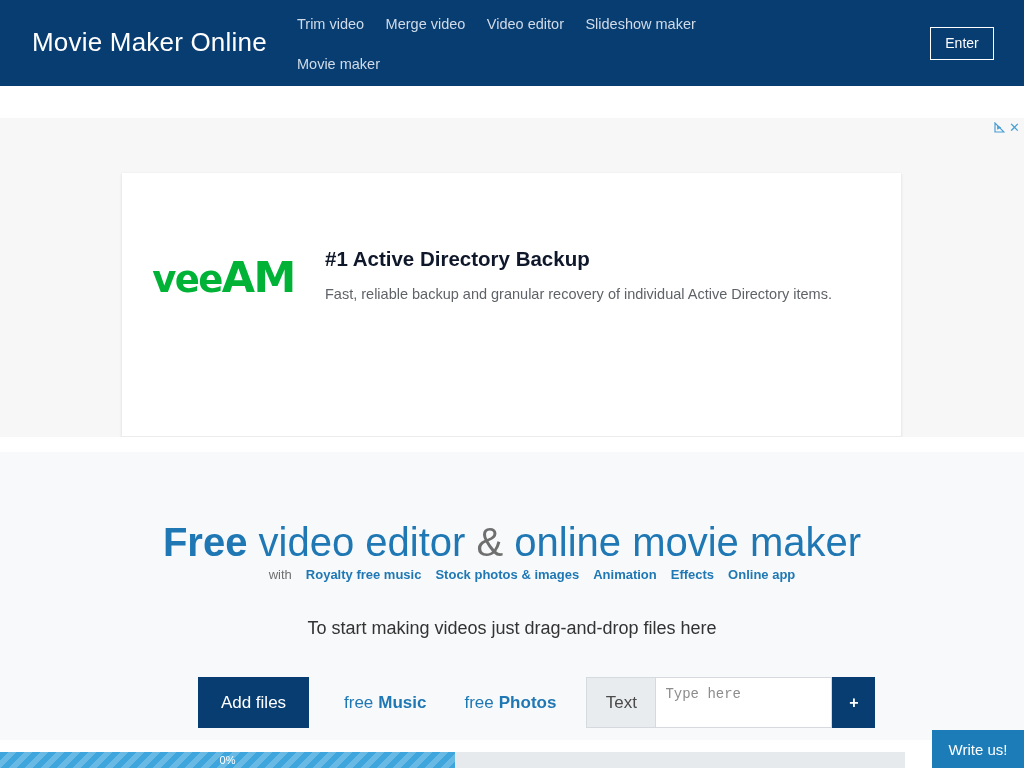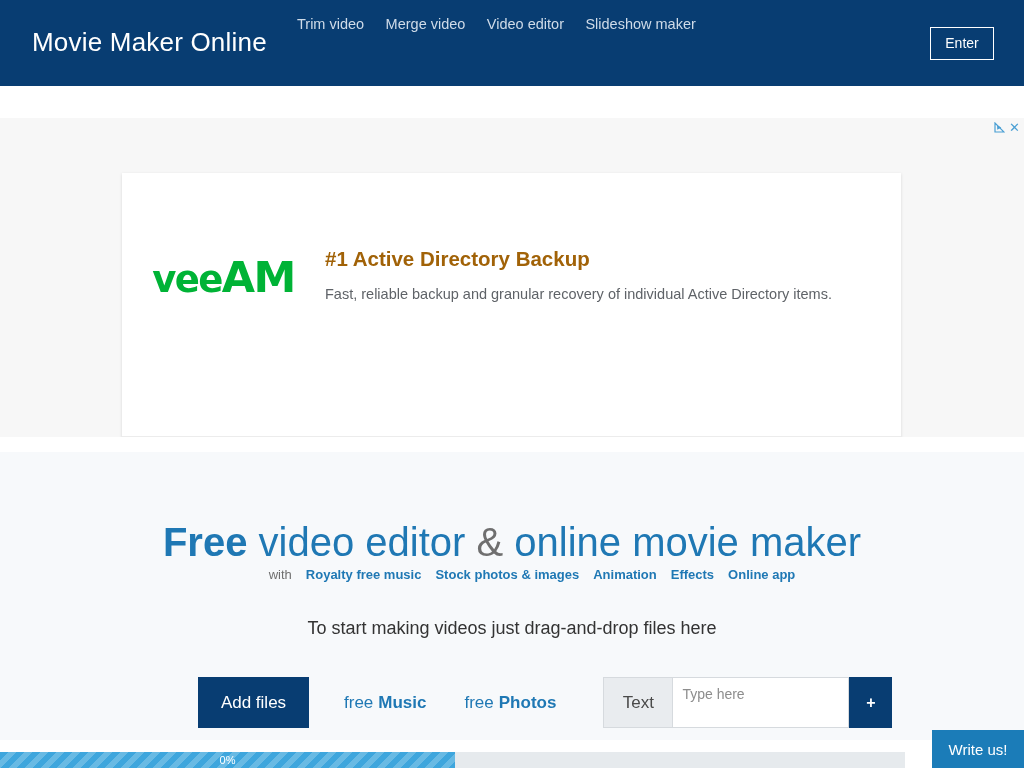--- a/index.html
+++ b/index.html
@@ -120,21 +120,21 @@
     color: #00b336;
     letter-spacing: -1.6px;
     font-family: "DejaVu Sans", sans-serif;
     line-height: 1;
   }
   .veeam-logo .upper { font-size: 43px; }
   .ad-text { flex: 1; padding-right: 62px; }
   .ad-title {
     font-size: 20.5px;
     font-weight: bold;
-    color: #a16207;
+    color: #0f172a;
     margin-bottom: 13px;
     line-height: 1.2;
   }
   .ad-desc {
     font-size: 14.5px;
     color: #5f6368;
     line-height: 20px;
   }
   .ad-footer {
     position: absolute;
@@ -250,21 +250,21 @@
     white-space: nowrap;
   }
   .free-link .word-free { font-weight: normal; margin-right: 5px; }
   .free-link .word-kind { font-weight: bold; }
   .music-link { margin-left: 35px; }
   .photos-link { margin-left: 38px; }
 
   .text-group {
     display: flex;
     align-items: stretch;
-    margin-left: 47px;
+    margin-left: 30px;
     height: 51px;
   }
   .text-label {
     width: 70px;
     background: #e9ecef;
     border: 1px solid #d6dade;
     display: flex;
     align-items: center;
     justify-content: center;
     font-size: 17px;
@@ -273,21 +273,21 @@
   .text-input {
     width: 176px;
     height: 51px;
     border: 1px solid #d6dade;
     border-left: none;
     background: #ffffff;
     font-size: 14px;
     color: #333;
     padding: 8px 9px;
     resize: none;
-    font-family: Liberation Sans, sans-serif;
+    font-family: Liberation Mono, monospace;
     outline: none;
     overflow: hidden;
   }
   .text-input::placeholder { color: #8d8d8d; }
   .plus-btn {
     width: 43px;
     height: 51px;
     background: #083d72;
     border: none;
     color: #ffffff;
@@ -350,20 +350,23 @@
 
 <div class="navbar">
   <a class="brand" href="#">Movie Maker Online</a>
 
   <div class="nav-links">
     <div>
       <a class="nav-link" href="#">Trim video</a>
       <a class="nav-link" href="#">Merge video</a>
       <a class="nav-link" href="#">Video editor</a>
       <a class="nav-link" href="#">Slideshow maker</a>
+    </div>
+    <div class="nav-row2">
+      <a class="nav-link" href="#">Movie maker</a>
     </div>
   </div>
 
   <button class="enter-btn">Enter</button>
 </div>
 
 <div class="white-gap"></div>
 
 <div class="ad-section">
 

